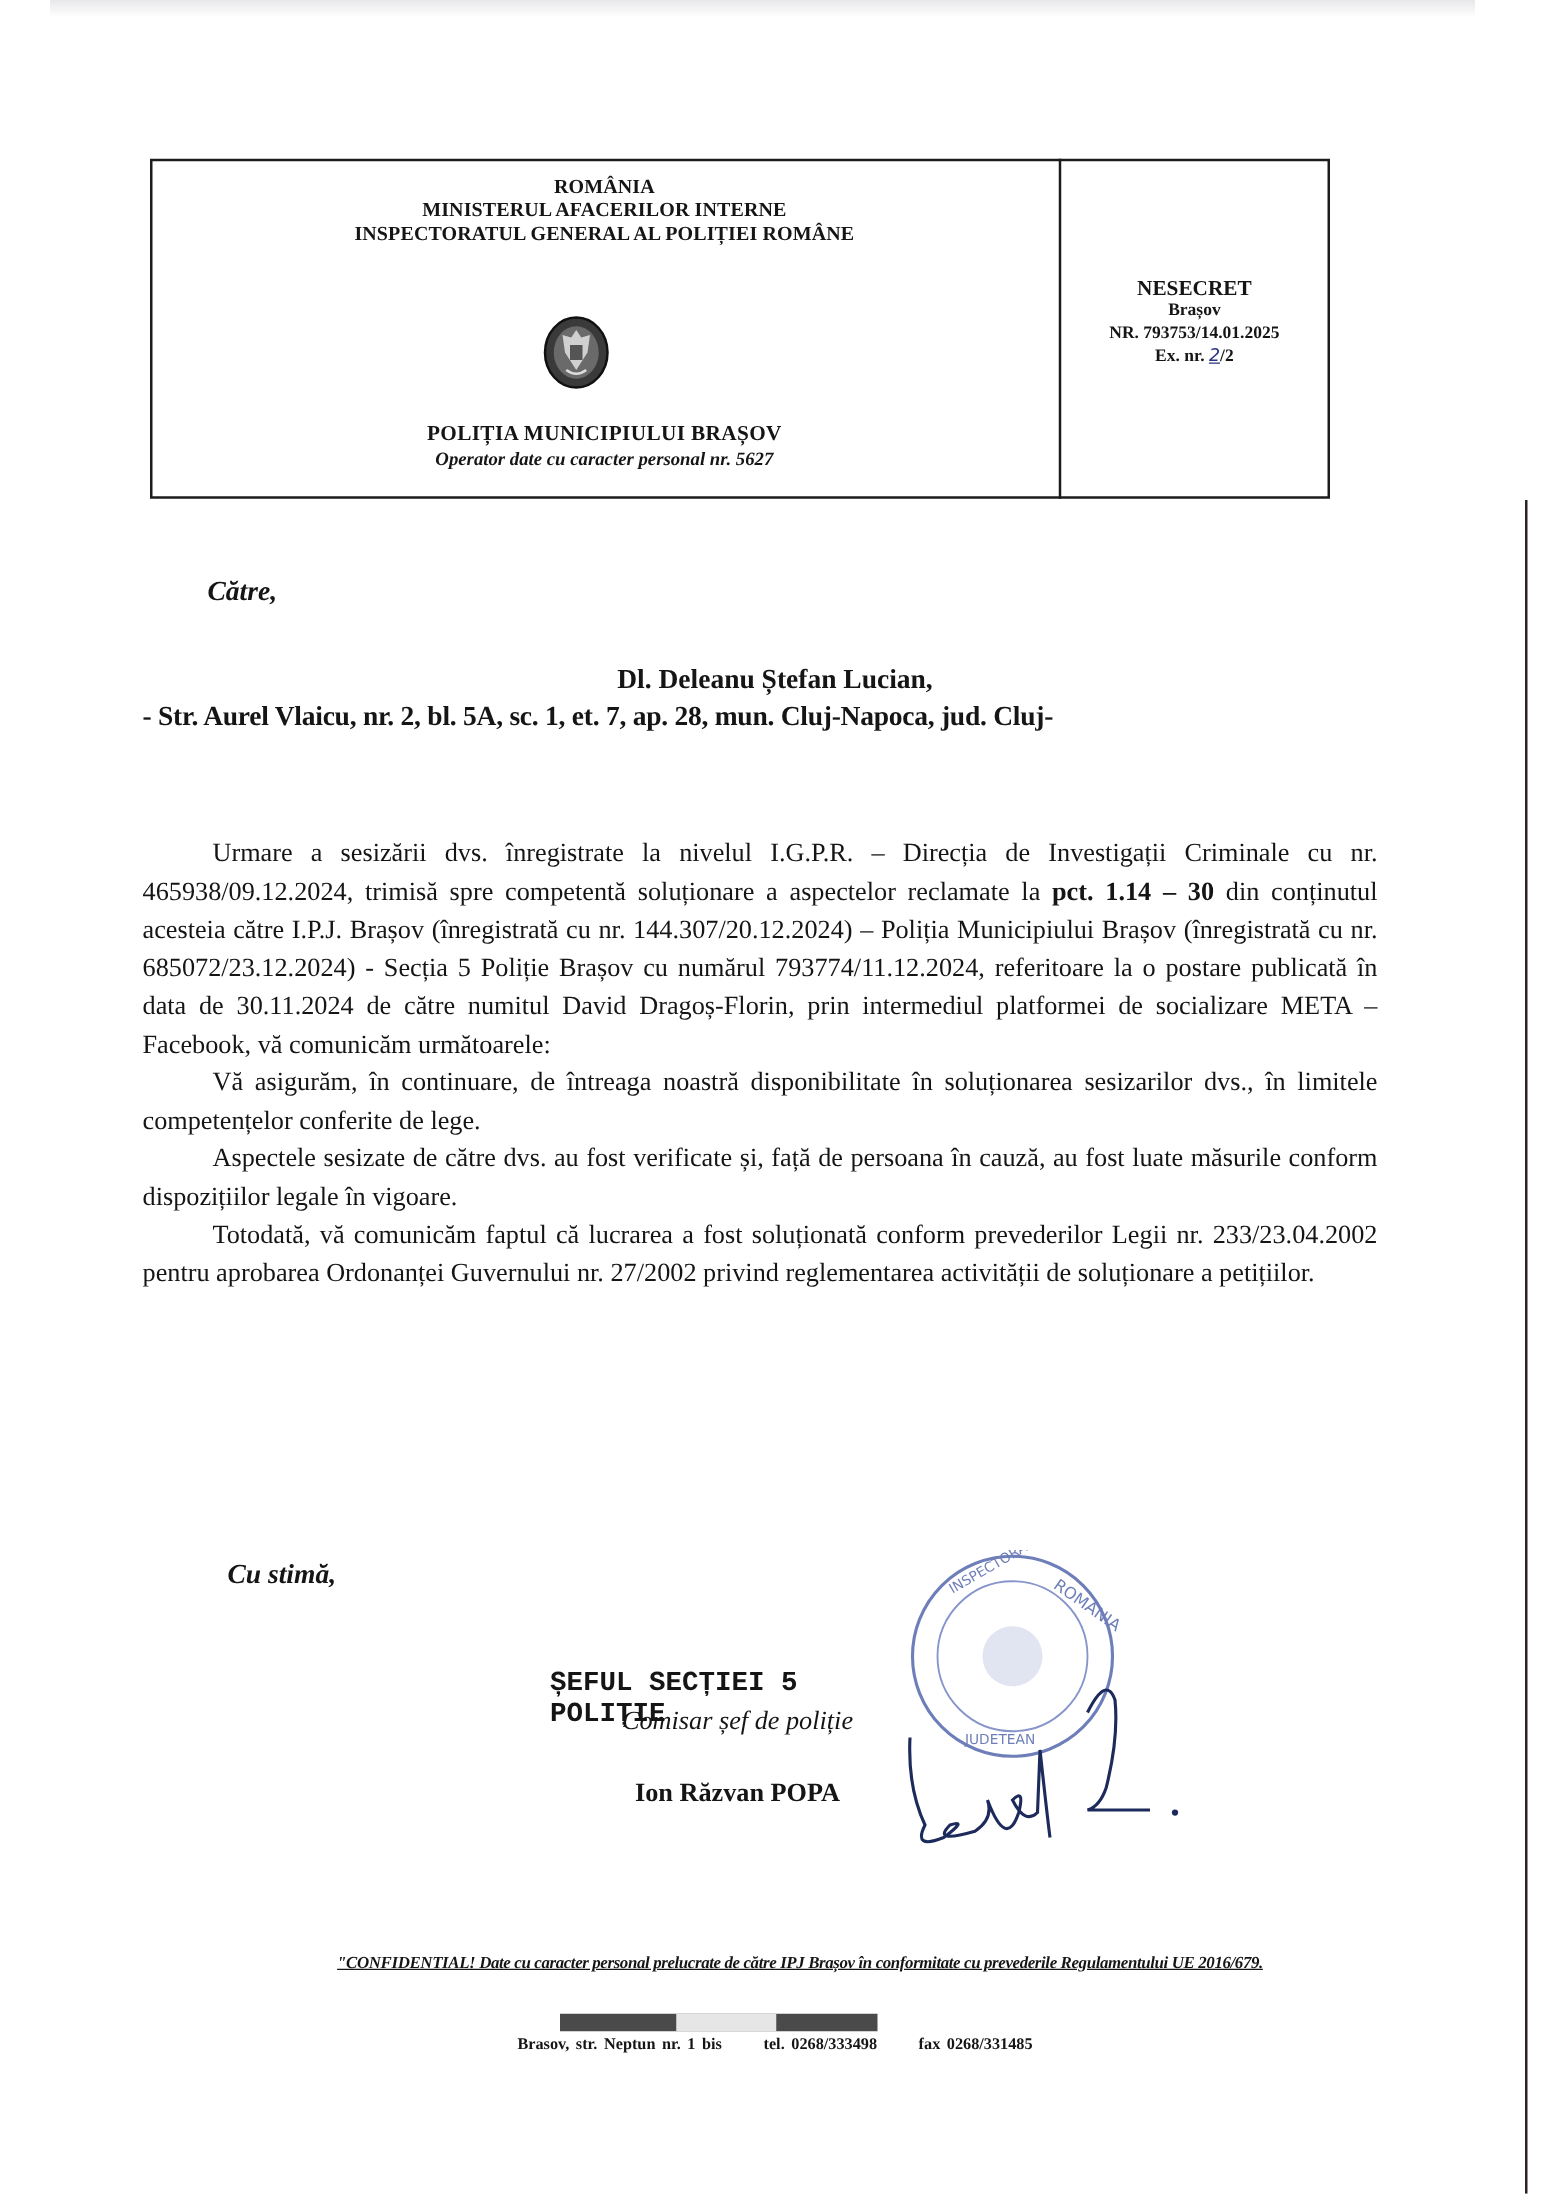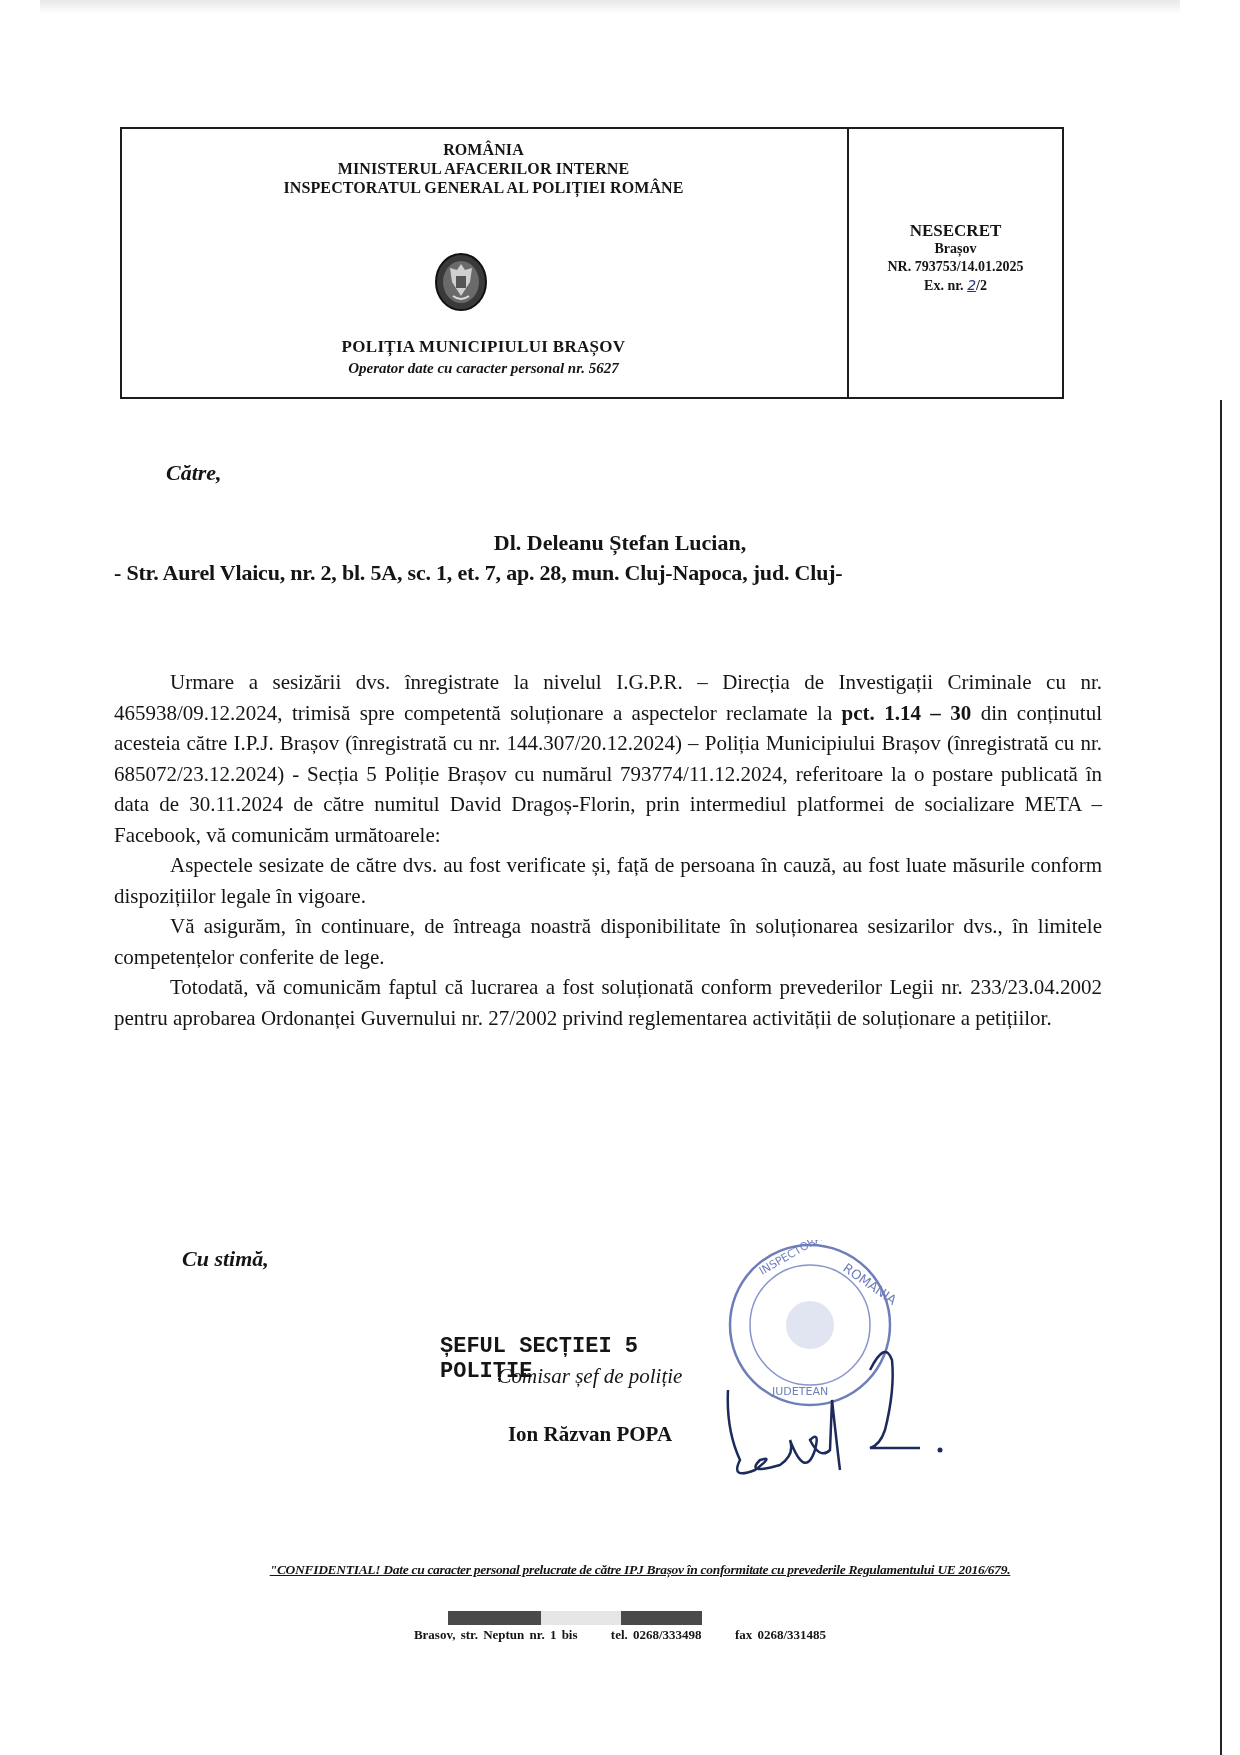--- a/index.html
+++ b/index.html
@@ -135,22 +135,22 @@
   <span class="ref-nr">NR. 793753/14.01.2025</span>
   <span class="ref-ex"><span>Ex. nr. </span><span class="ex-hand">2</span><span>/2</span></span>
 </div>
 
 <div class="greeting">Către,</div>
 <div class="recipient-name">Dl. Deleanu Ștefan Lucian,</div>
 <div class="recipient-address">- Str. Aurel Vlaicu, nr. 2, bl. 5A, sc. 1, et. 7, ap. 28, mun. Cluj-Napoca, jud. Cluj-</div>
 
 <div class="body-text">
   <p class="para first"><span>Urmare a sesizării dvs. înregistrate la nivelul I.G.P.R. – Direcția de Investigații Criminale cu nr. 465938/09.12.2024, trimisă spre competentă soluționare a aspectelor reclamate la </span><span class="bold">pct. 1.14 – 30</span><span> din conținutul acesteia către I.P.J. Brașov (înregistrată cu nr. 144.307/20.12.2024) – Poliția Municipiului Brașov (înregistrată cu nr. 685072/23.12.2024) - Secția 5 Poliție Brașov cu numărul 793774/11.12.2024, referitoare la o postare publicată în data de 30.11.2024 de către numitul David Dragoș-Florin, prin intermediul platformei de socializare META – Facebook, vă comunicăm următoarele:</span></p>
+  <p class="para">Vă asigurăm, în continuare, de întreaga noastră disponibilitate în soluționarea sesizarilor dvs., în limitele competențelor conferite de lege.</p>
   <p class="para">Aspectele sesizate de către dvs. au fost verificate și, față de persoana în cauză, au fost luate măsurile conform dispozițiilor legale în vigoare.</p>
-  <p class="para">Vă asigurăm, în continuare, de întreaga noastră disponibilitate în soluționarea sesizarilor dvs., în limitele competențelor conferite de lege.</p>
   <p class="para">Totodată, vă comunicăm faptul că lucrarea a fost soluționată conform prevederilor Legii nr. 233/23.04.2002 pentru aprobarea Ordonanței Guvernului nr. 27/2002 privind reglementarea activității de soluționare a petițiilor.</p>
 </div>
 
 <div class="closing">Cu stimă,</div>
 
 <svg class="stamp" viewBox="0 0 175 170">
   <circle cx="88" cy="85" r="80" fill="none" stroke="#4a5ea8" stroke-width="2.5"></circle>
   <circle cx="88" cy="85" r="60" fill="none" stroke="#6a7bbf" stroke-width="1.5"></circle>
   <circle cx="88" cy="85" r="24" fill="#c9cfe6" opacity="0.7"></circle>
   <text x="40" y="35" font-size="11" fill="#4a5ea8" font-family="DejaVu Sans, sans-serif" transform="rotate(-30 40 35)">INSPECTORATUL</text>

